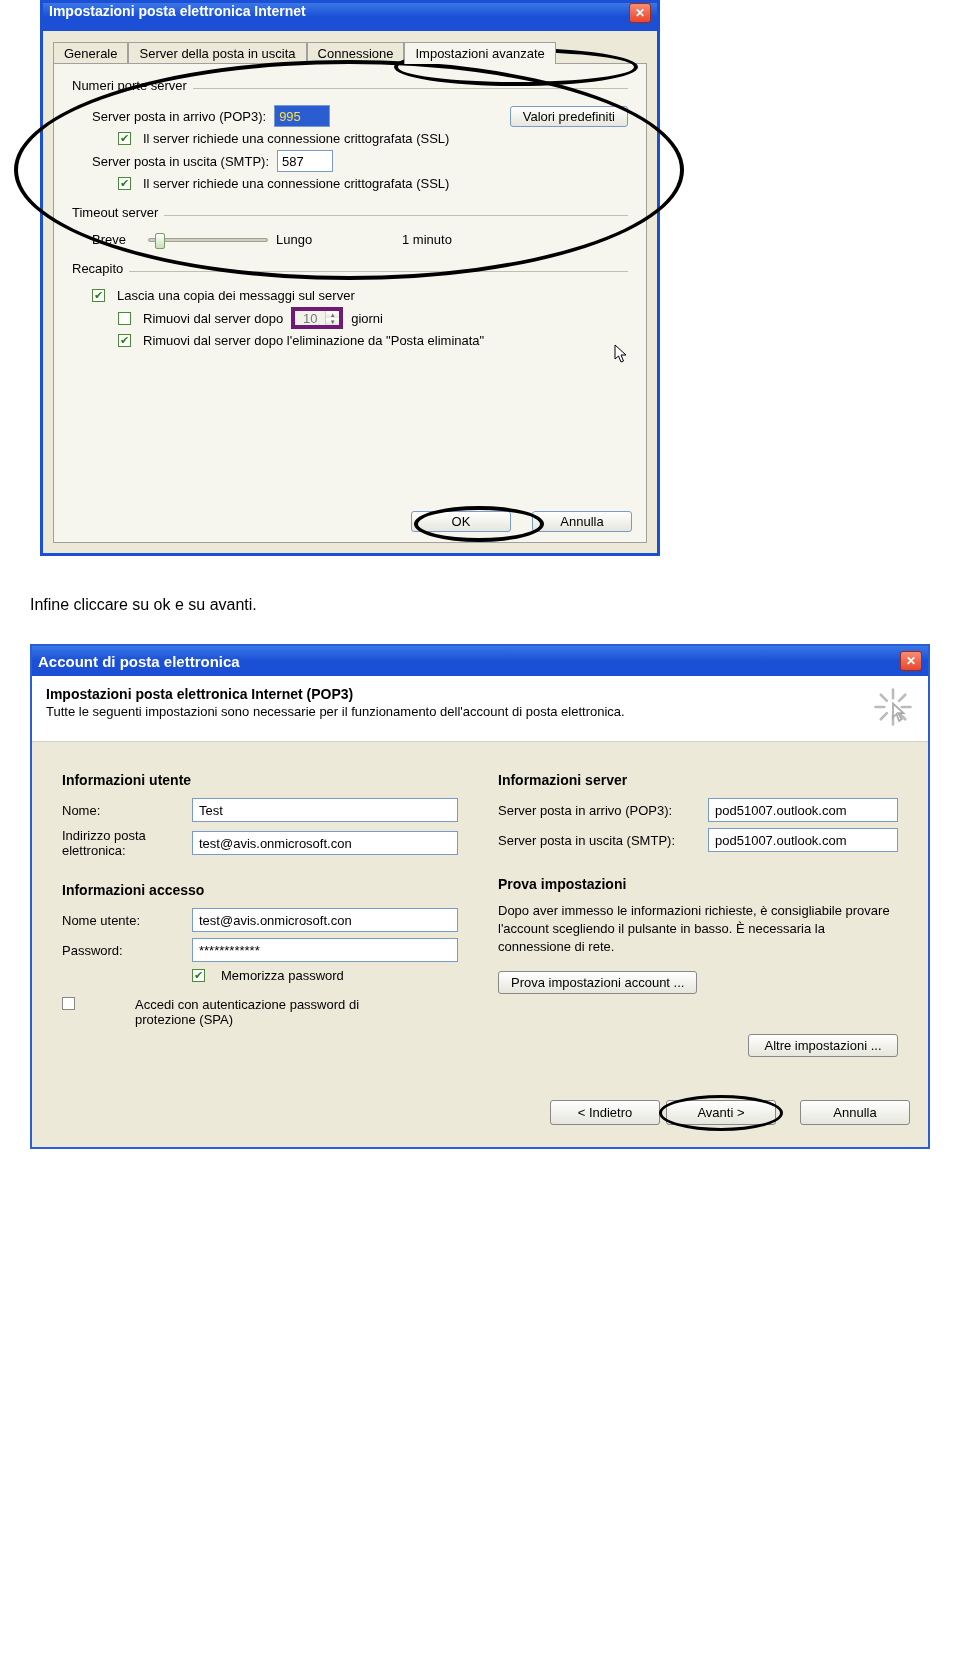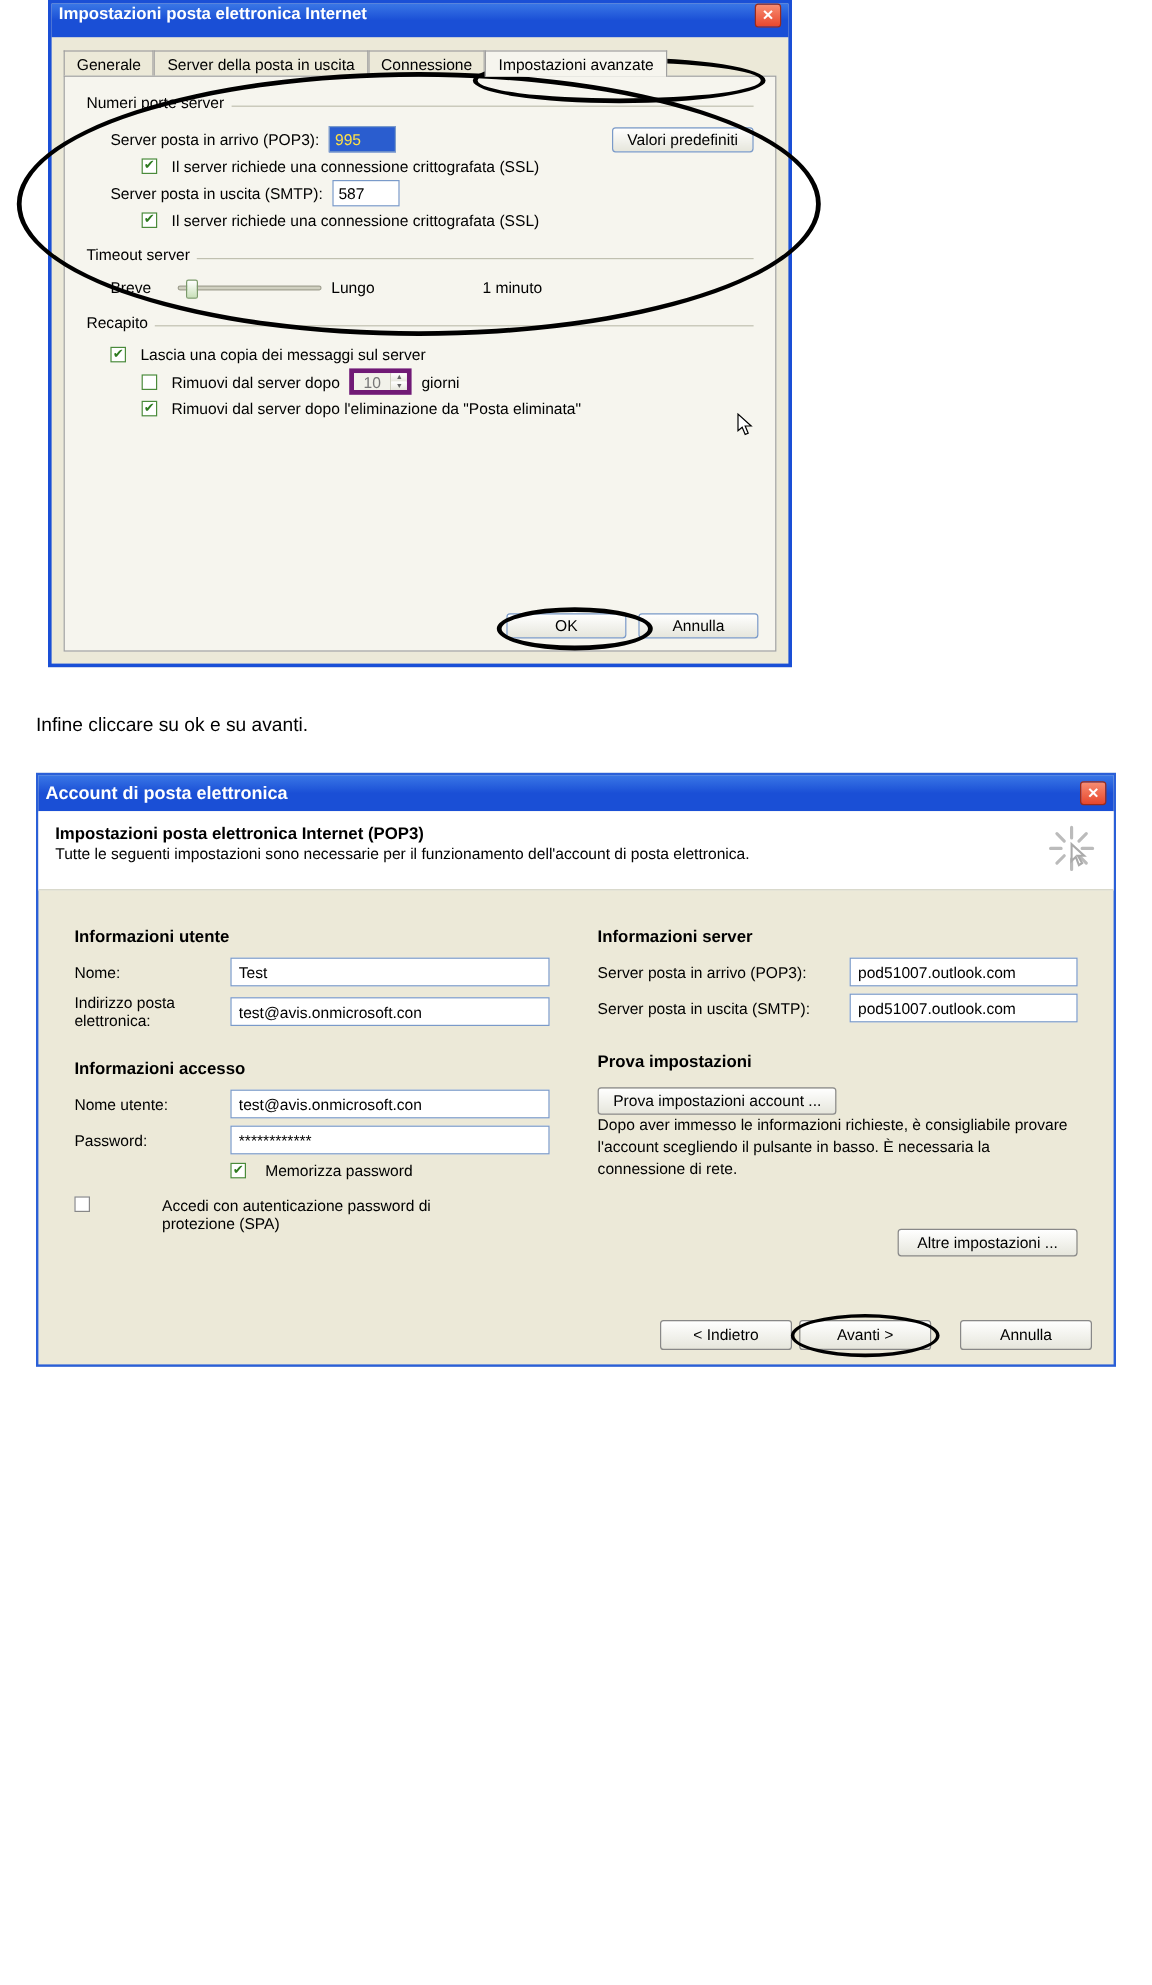--- a/index.html
+++ b/index.html
@@ -132,21 +132,21 @@
   }
   .spinner .arrow {
     flex:1; font-size:6px; display:flex; align-items:center; justify-content:center;
     background:linear-gradient(to bottom,#fff,#e6e6dc);
     color:#666;
   }
   .cursor {
     position:absolute; width:16px; height:20px; fill:#000; pointer-events:none;
   }
   .button-bar {
-    position:absolute; bottom:10px; right:14px; display:flex; gap:10px;
+    position:absolute; bottom:10px; right:14px; display:flex; gap:21px;
   }
 
   
   .ellipse-overlay {
     position:absolute;
     border:4px solid #000;
     border-radius:50%;
     pointer-events:none;
     background:transparent;
   }
@@ -200,21 +200,21 @@
     background:linear-gradient(to bottom,#fff,#e6e6dc);
     padding:3px 12px;
     font-family:inherit;
     font-size:13px;
     cursor:pointer;
     border-radius:3px;
     min-width:170px;
     text-align:center;
   }
   .wizard-bar {
-    position:absolute; bottom:12px; right:18px; display:flex; gap:6px;padding-left:12px;
+    position:absolute; bottom:22px; right:18px; display:flex; gap:6px;padding-left:12px;
   }
   .btn-wz {
     border:1px solid #888;
     background:linear-gradient(to bottom,#fff,#e6e6dc);
     padding:4px 0;
     width:110px;
     font-family:inherit;
     font-size:13px;
     cursor:pointer;
     text-align:center;
@@ -394,24 +394,24 @@
       <div class="field-row">
         <span class="lbl2">Server posta in arrivo (POP3):</span>
         <input class="field-input" value="pod51007.outlook.com" style="">
       </div>
       <div class="field-row">
         <span class="lbl2">Server posta in uscita (SMTP):</span>
         <input class="field-input" value="pod51007.outlook.com" style="">
       </div>
 
       <div class="section-heading" style="margin-top:24px;">Prova impostazioni</div>
+      <div style="font-size:13px; line-height:1.4;">Dopo aver immesso le informazioni richieste, è consigliabile provare l'account scegliendo il pulsante in basso. È necessaria la connessione di rete.</div>
       <div style="margin-top:14px;">
         <button class="btn2">Prova impostazioni account ...</button>
       </div>
-      <div style="font-size:13px; line-height:1.4;">Dopo aver immesso le informazioni richieste, è consigliabile provare l'account scegliendo il pulsante in basso. È necessaria la connessione di rete.</div>
       <div style="margin-top:40px; text-align:right;">
         <button class="btn2" style="min-width:150px;">Altre impostazioni ...</button>
       </div>
     </div>
   </div>
 
   <div class="wizard-bar">
     <div class="btn-wz">&lt; Indietro</div>
     <div class="btn-wz" style="position:relative;">
       <span>Avanti &gt;</span>

